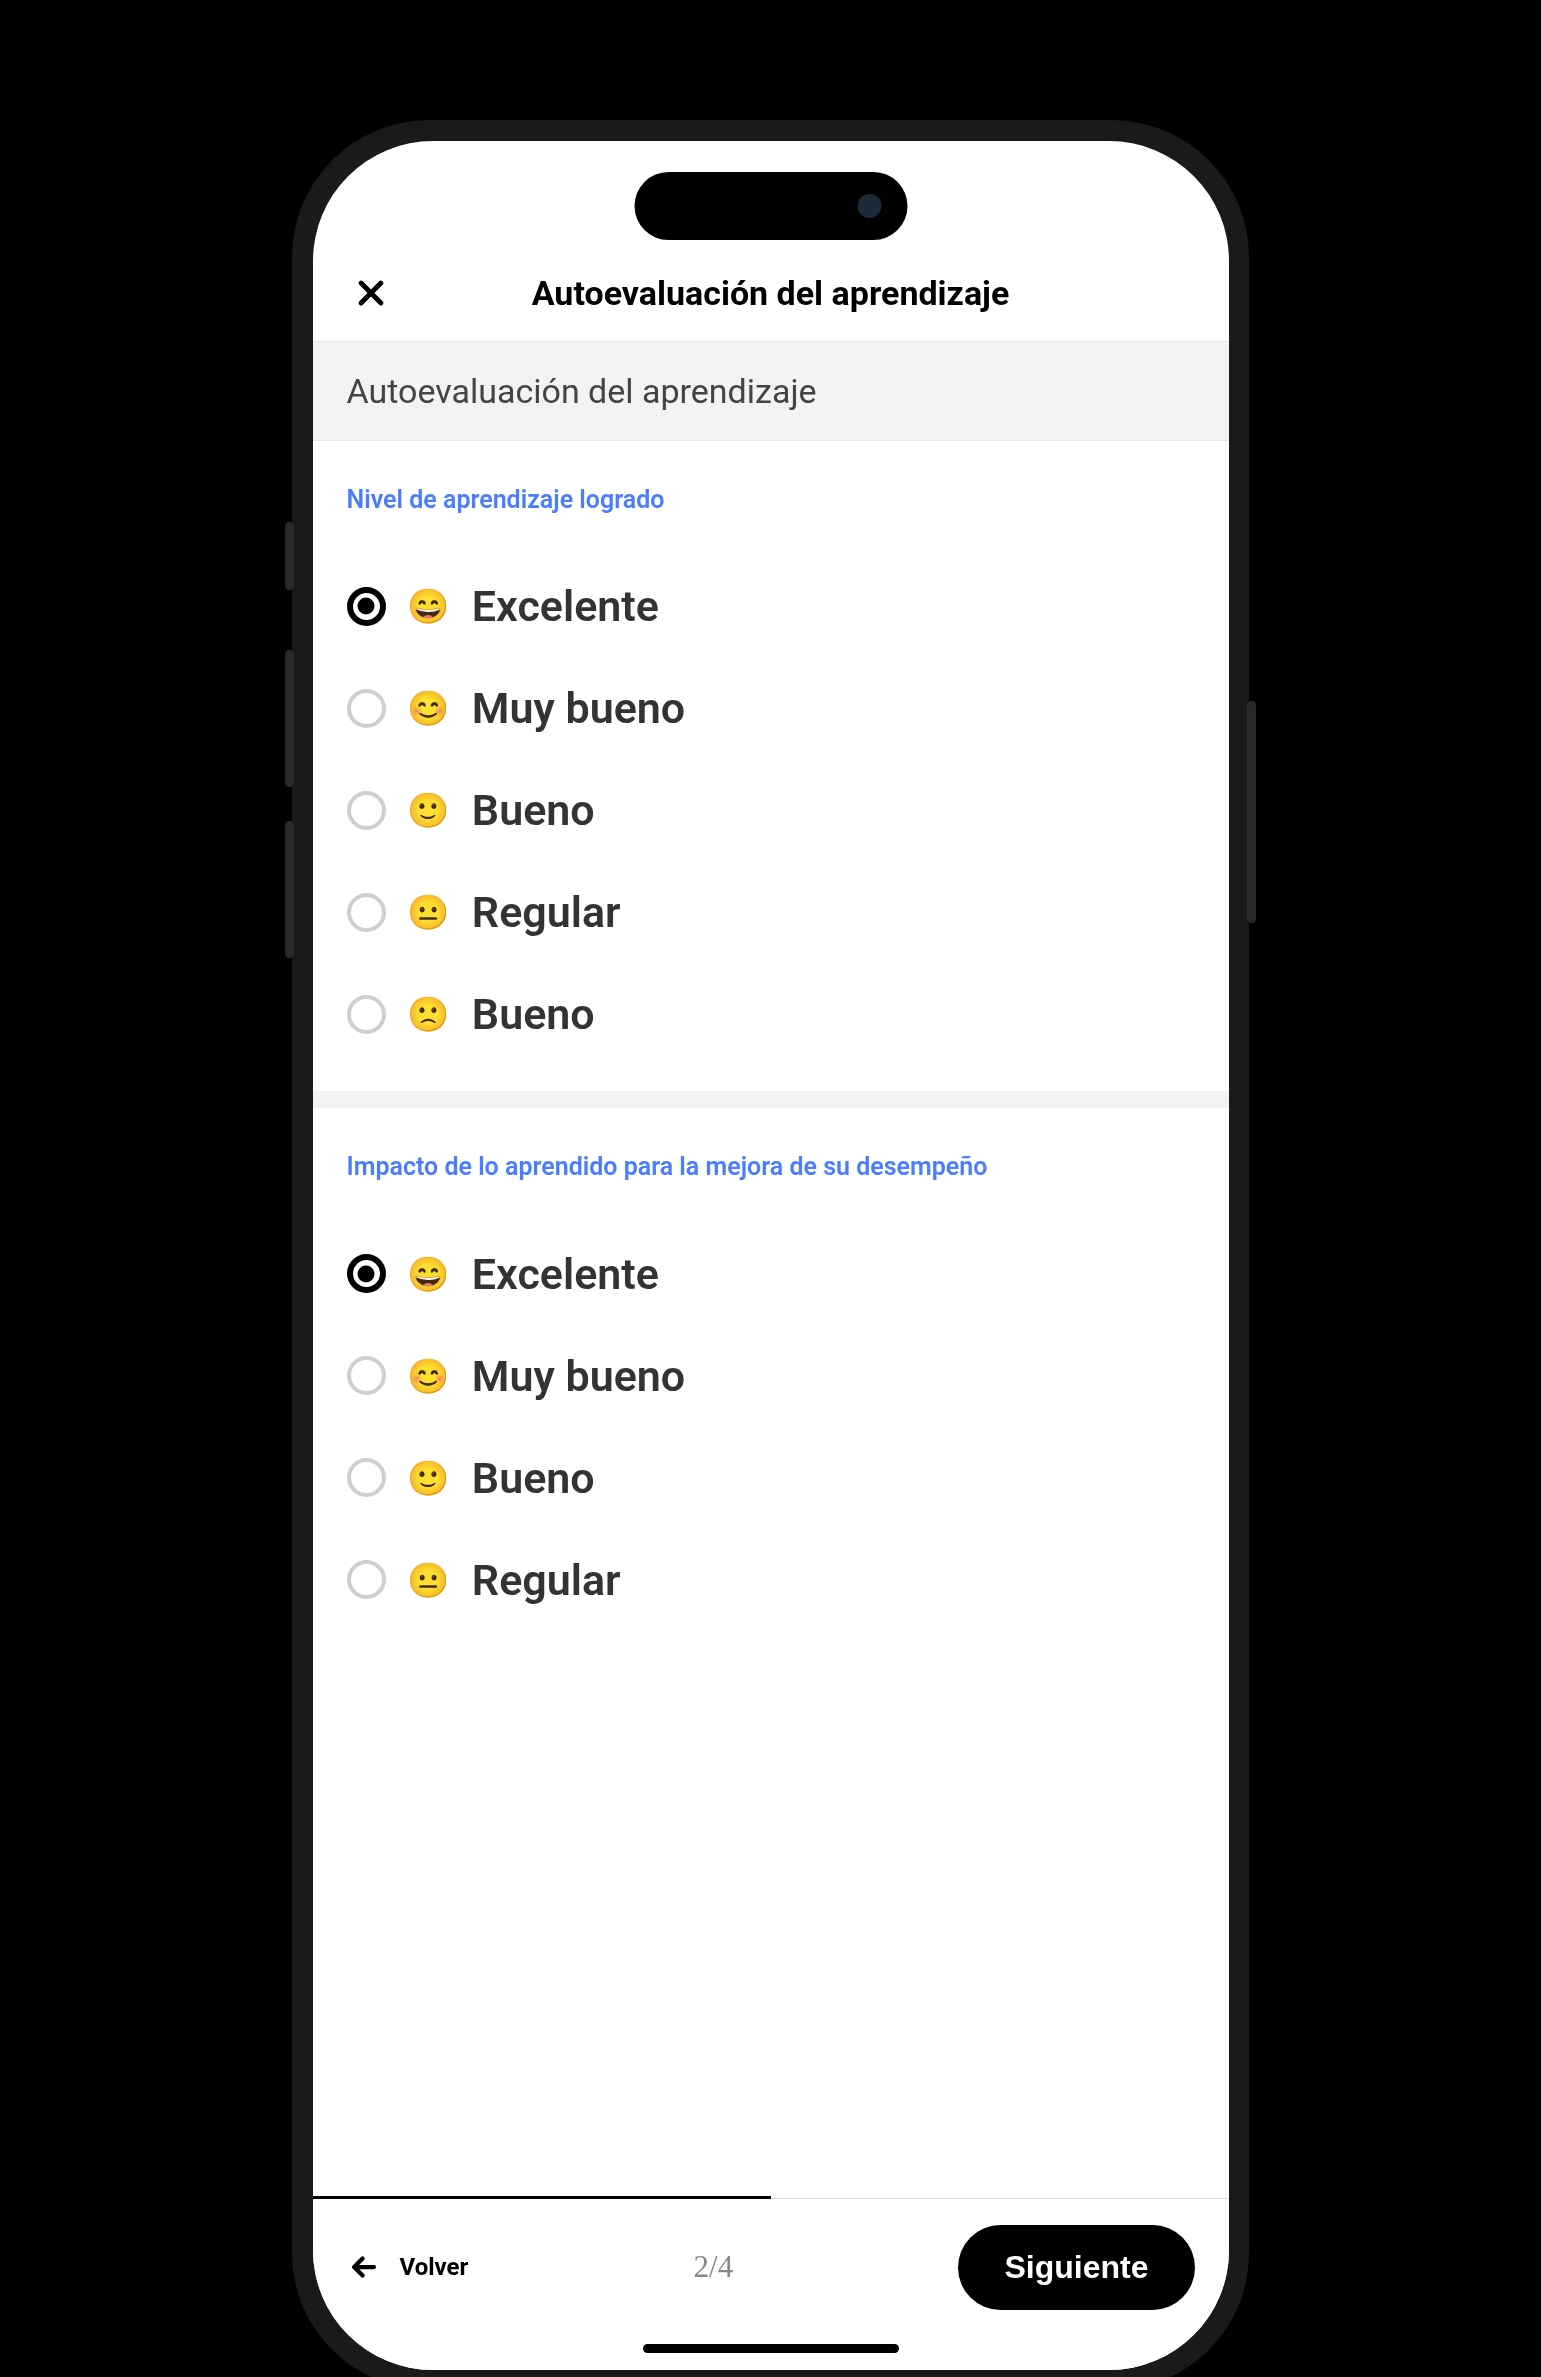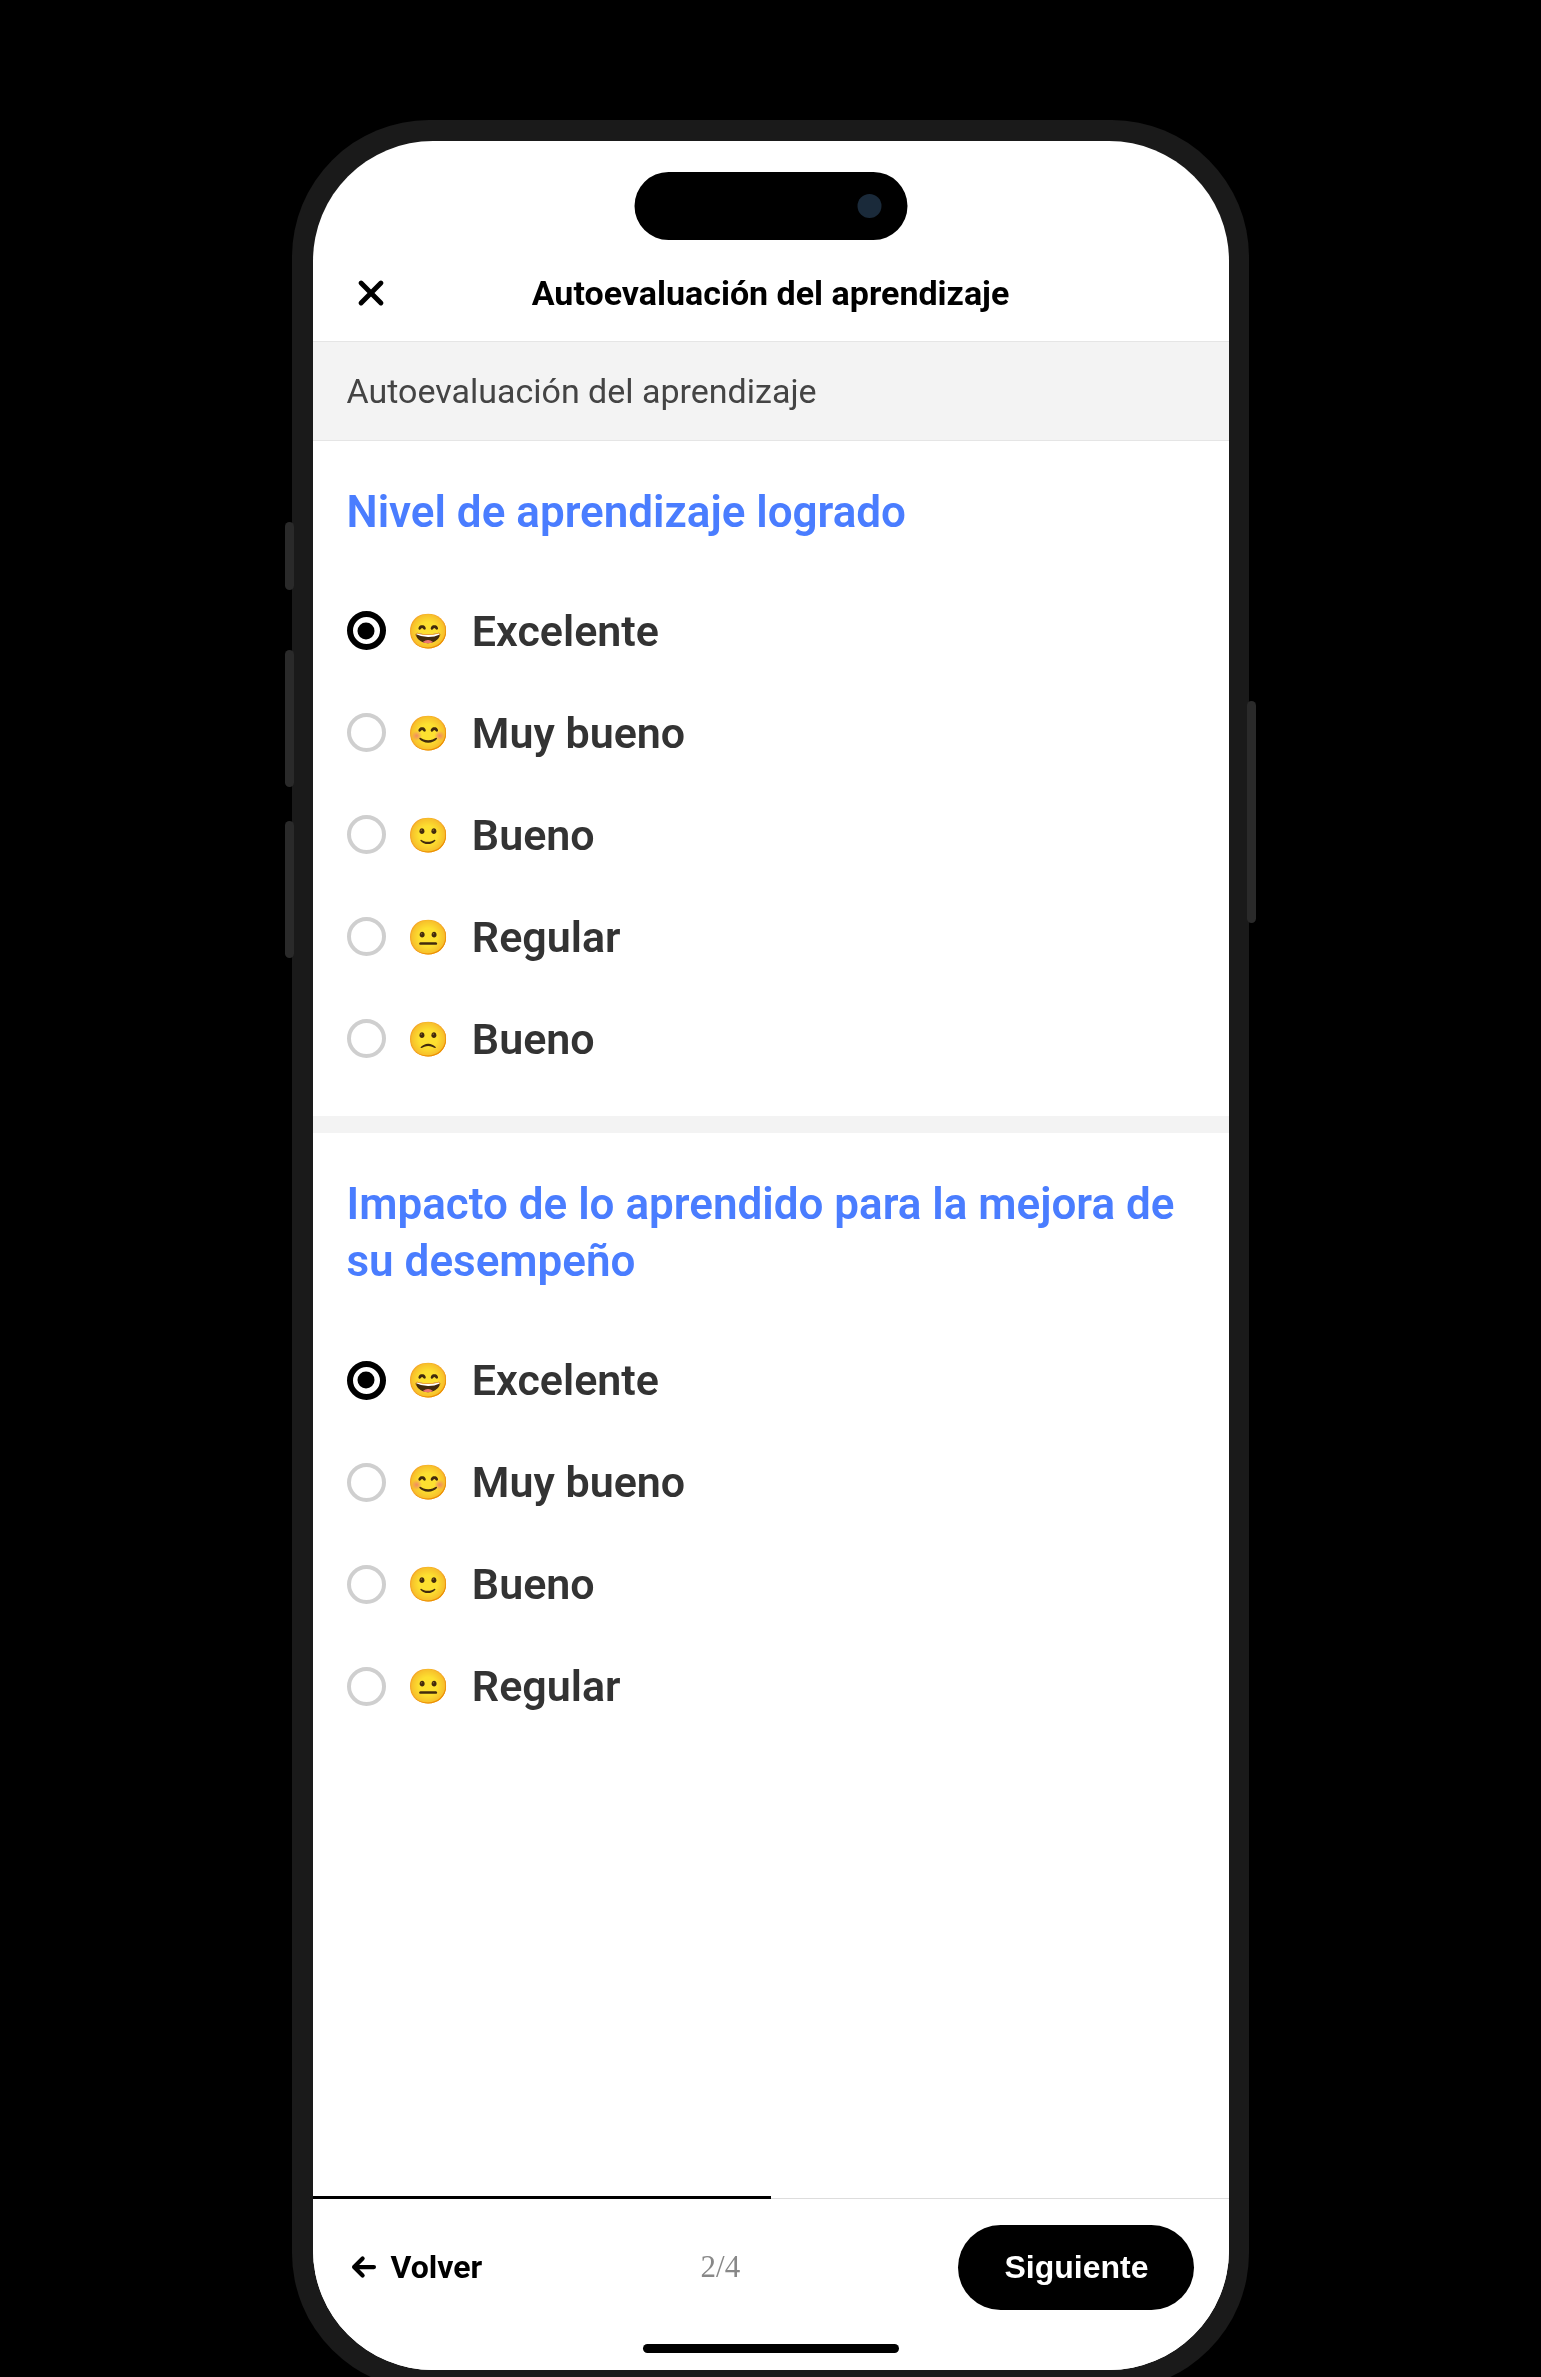--- a/index.html
+++ b/index.html
@@ -97,21 +97,21 @@
       overflow: hidden;
       background: #fff;
     }
     .section {
       padding: 43px 34px 26px 34px;
       border-bottom: 17px solid #f3f3f3;
     }
     .section:last-child { border-bottom: none; }
     .section-title {
       color: #4a7dff;
-      font-size: 44px;
+      font-size: 25px;
       font-weight: 600;
       margin-bottom: 39px;
       line-height: 1.3;
     }
     .option {
       display: flex;
       align-items: center;
       padding: 26px 0;
       gap: 22px;
       cursor: pointer;
@@ -162,22 +162,22 @@
       position: absolute;
       top: -2.6px;
       left: 0;
       width: 50%;
       height: 3.4px;
       background: #000;
     }
     .back-btn {
       display: flex;
       align-items: center;
-      gap: 10px;
-      font-size: 32px;
+      gap: 19px;
+      font-size: 24px;
       font-weight: 700;
       color: #000;
       cursor: pointer;
     }
     .back-btn svg {
       width: 34px;
       height: 34px;
       stroke: #000;
       stroke-width: 3;
       fill: none;

